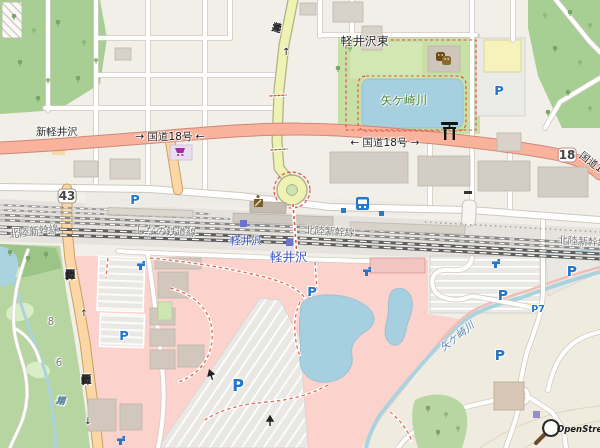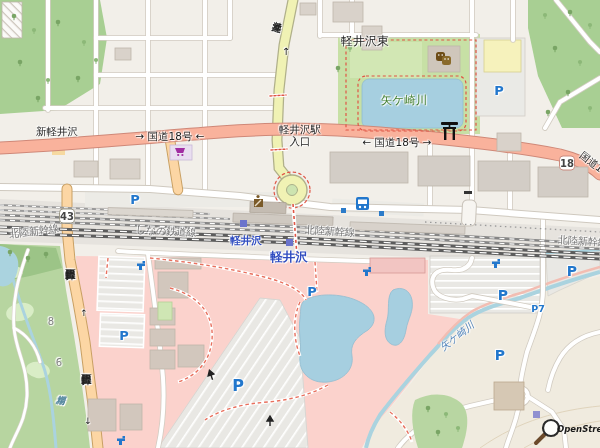--- a/index.html
+++ b/index.html
@@ -5,25 +5,25 @@
   html,body{margin:0;padding:0;background:#888;}
   #map{position:relative;width:600px;height:448px;overflow:hidden;background:#f2efe9;
        font-family:"DejaVu Sans",sans-serif;cursor:grab;}
   #map svg{position:absolute;left:0;top:0;}
   .lbl{position:absolute;white-space:nowrap;transform:translate(-50%,-50%);
        color:#222;line-height:1.12;text-align:center;
        text-shadow:0 0 2px #fff,0 0 2px #fff,1px 1px 1px #fff,-1px -1px 1px #fff;pointer-events:none;}
   .wrap{white-space:normal;}
   .lblv{writing-mode:vertical-rl;text-orientation:upright;}
   .gray{color:#6e6e6e;font-size:10px;}
-  .stn{color:#2f4cc0;font-weight:bold;}
+  .stn{color:#2f4cc0;font-weight:normal;}
   .pk{color:#2277cc;font-weight:bold;}
   .wat{font-style:italic;color:#4d80b8;}
   .shield{position:absolute;transform:translate(-50%,-50%);background:#fff;border-radius:4px;
-          font-size:10px;font-weight:bold;color:#444;padding:0 0;line-height:13px;margin-top:8px;}
+          font-size:12px;font-weight:bold;color:#444;padding:0 0;line-height:13px;}
   .osm{position:absolute;font-style:italic;font-weight:bold;font-size:8.5px;color:#1a1a1a;}
 </style>
 </head>
 <body>
 
 <div id="map">
 <svg width="600" height="448" viewBox="0 0 600 448">
   <defs>
     <pattern id="rows" width="8" height="7" patternUnits="userSpaceOnUse">
       <rect width="8" height="7" fill="#e9e8e4"></rect>
@@ -366,31 +366,30 @@
       <circle cx="551" cy="428" r="8" fill="#fdfdfb" stroke="#2b2b2b" stroke-width="2.2"></circle>
     </g>
   </g>
 </svg>
 
 <div class="lbl" style="left:365px;top:42px;font-size:12px;">軽井沢東</div>
 <div class="lbl" style="left:57px;top:133px;font-size:10.5px;font-family:Liberation Mono, monospace;">新軽井沢</div>
 <div class="lbl wrap" style="left:404px;top:100px;width:54px;font-size:11.5px;color:#3e7c2a;">矢ケ崎川</div>
 
 <div class="lbl" style="left:170px;top:137px;font-size:10.5px;">→ 国道18号 ←</div>
-<div class="lbl" style="left:385px;top:143px;font-size:10.5px;margin-left:12px;">← 国道18号 →</div>
-<div class="lbl wrap" style="left:300px;top:136px;width:50px;font-size:10.5px;">軽井沢駅入口</div>
+<div class="lbl" style="left:385px;top:143px;font-size:10.5px;">← 国道18号 →</div>
 <div class="lbl lblv" style="left:279px;top:20px;font-size:10px;transform:translate(-50%,-50%) rotate(15deg);">井沢本通り</div>
 <div class="lbl" style="left:286px;top:52px;font-size:10px;">↑</div>
 <div class="lbl" style="left:598px;top:167px;font-size:10px;transform:translate(-50%,-50%) rotate(38deg);">国道18号</div>
 <div class="lbl lblv" style="left:70px;top:261px;font-size:10.5px;">下仁田軽井沢線</div>
 <div class="lbl" style="left:84px;top:313px;font-size:9px;">↑</div>
 <div class="lbl lblv" style="left:86px;top:366px;font-size:10.5px;">下仁田軽井沢線</div>
 <div class="lbl" style="left:88px;top:421px;font-size:9px;">↓</div>
 
-<div class="shield" style="left:67px;top:208px;border:1.5px solid #9a9786;">43</div>
+<div class="shield" style="left:67px;top:196px;border:1.5px solid #9a9786;">43</div>
 <div class="shield" style="left:567px;top:155px;border:1.5px solid #c98a7e;">18</div>
 
 <div class="lbl gray" style="left:34px;top:231px;transform:translate(-50%,-50%) rotate(-7deg);">北陸新幹線</div>
 <div class="lbl gray" style="left:166px;top:231px;transform:translate(-50%,-50%) rotate(3deg);">しなの鉄道線</div>
 <div class="lbl gray" style="left:330px;top:231px;transform:translate(-50%,-50%) rotate(3deg);">北陸新幹線</div>
 <div class="lbl gray" style="left:583px;top:241px;transform:translate(-50%,-50%) rotate(3deg);">北陸新幹線</div>
 
 <div class="lbl stn" style="left:246px;top:241px;font-size:10.5px;">軽井沢</div>
 <div class="lbl stn" style="left:289px;top:257px;font-size:12.5px;">軽井沢</div>
 

